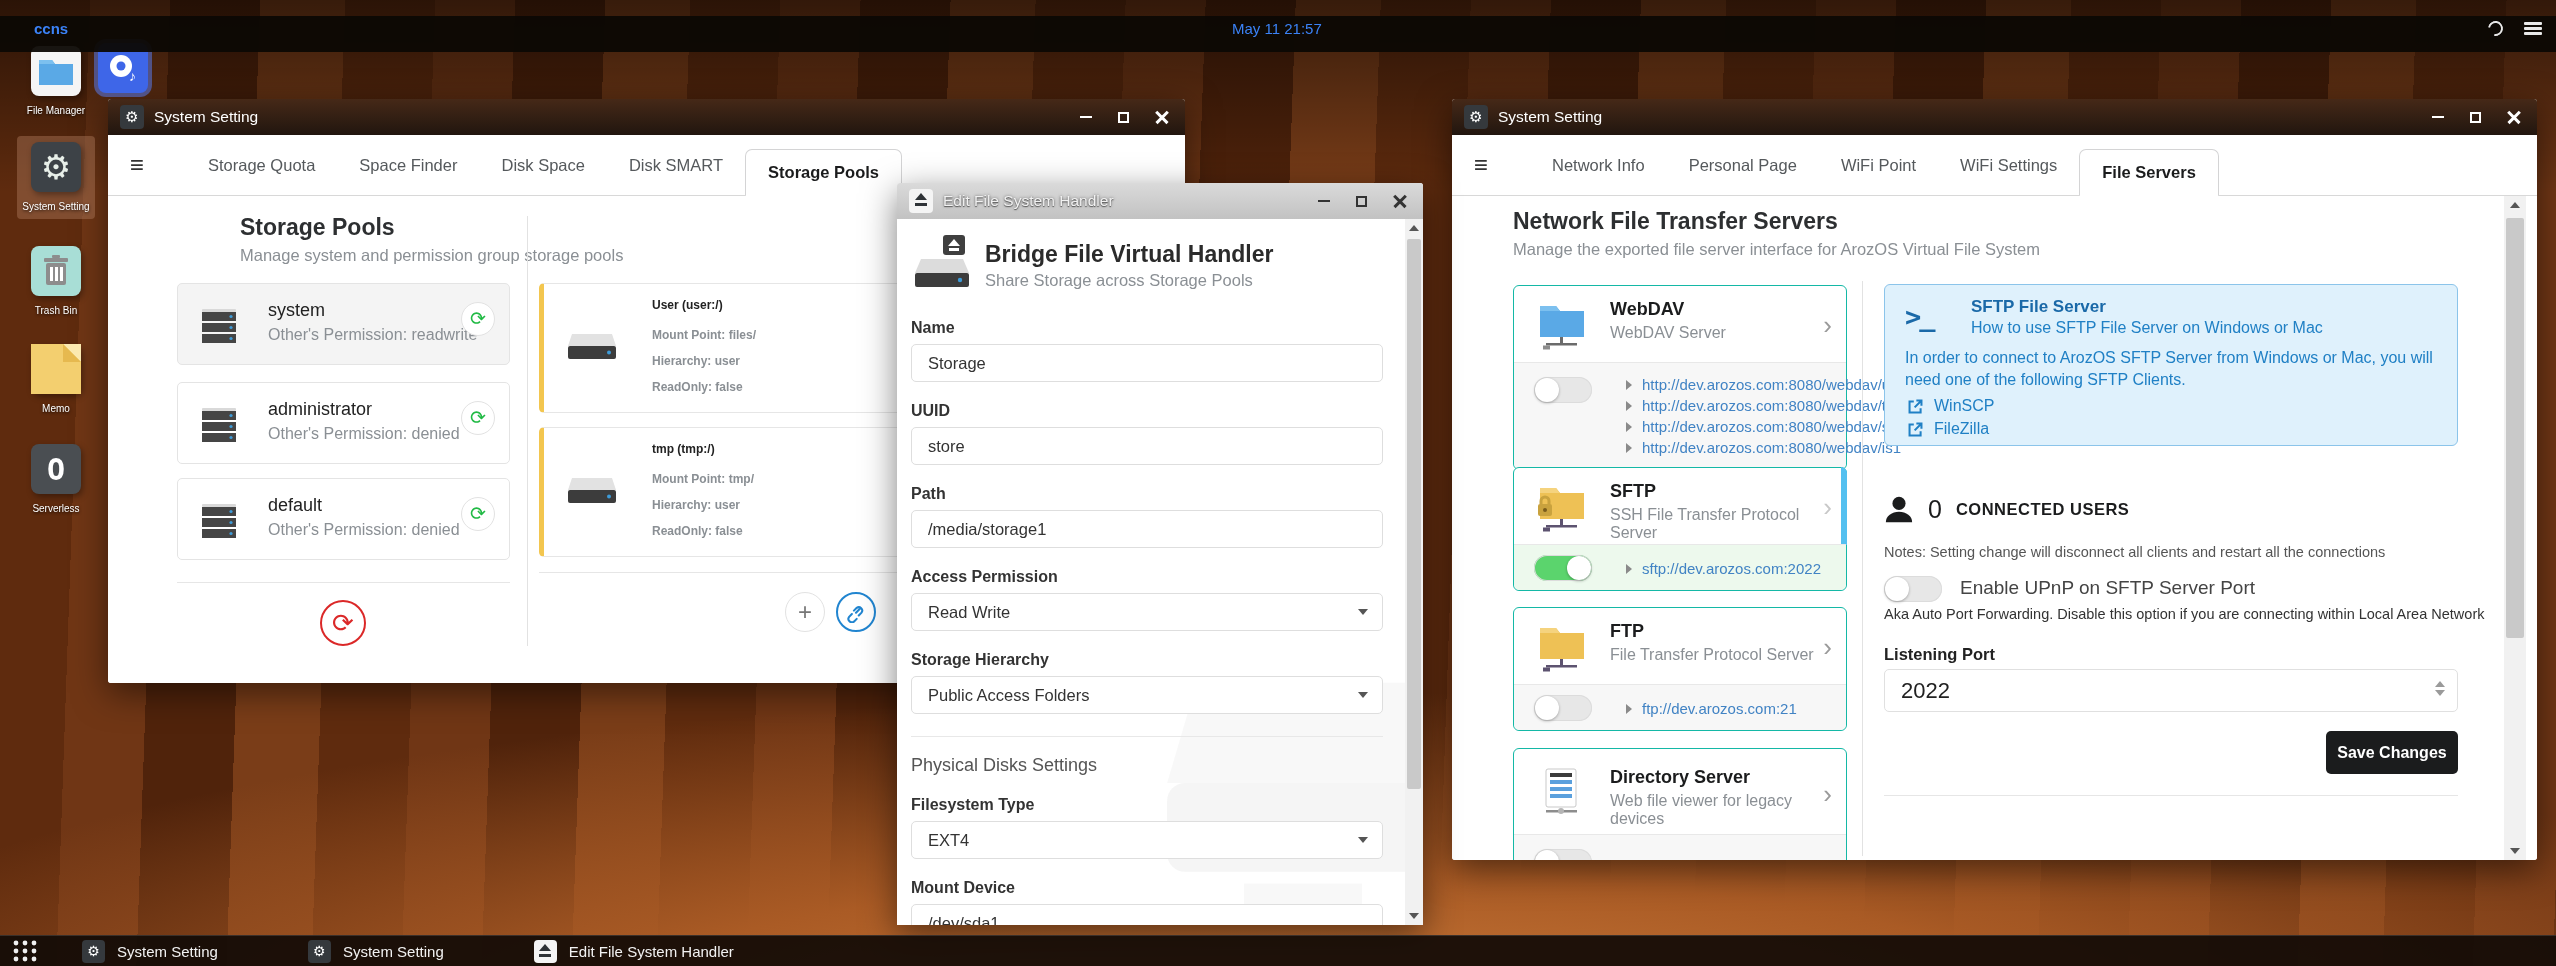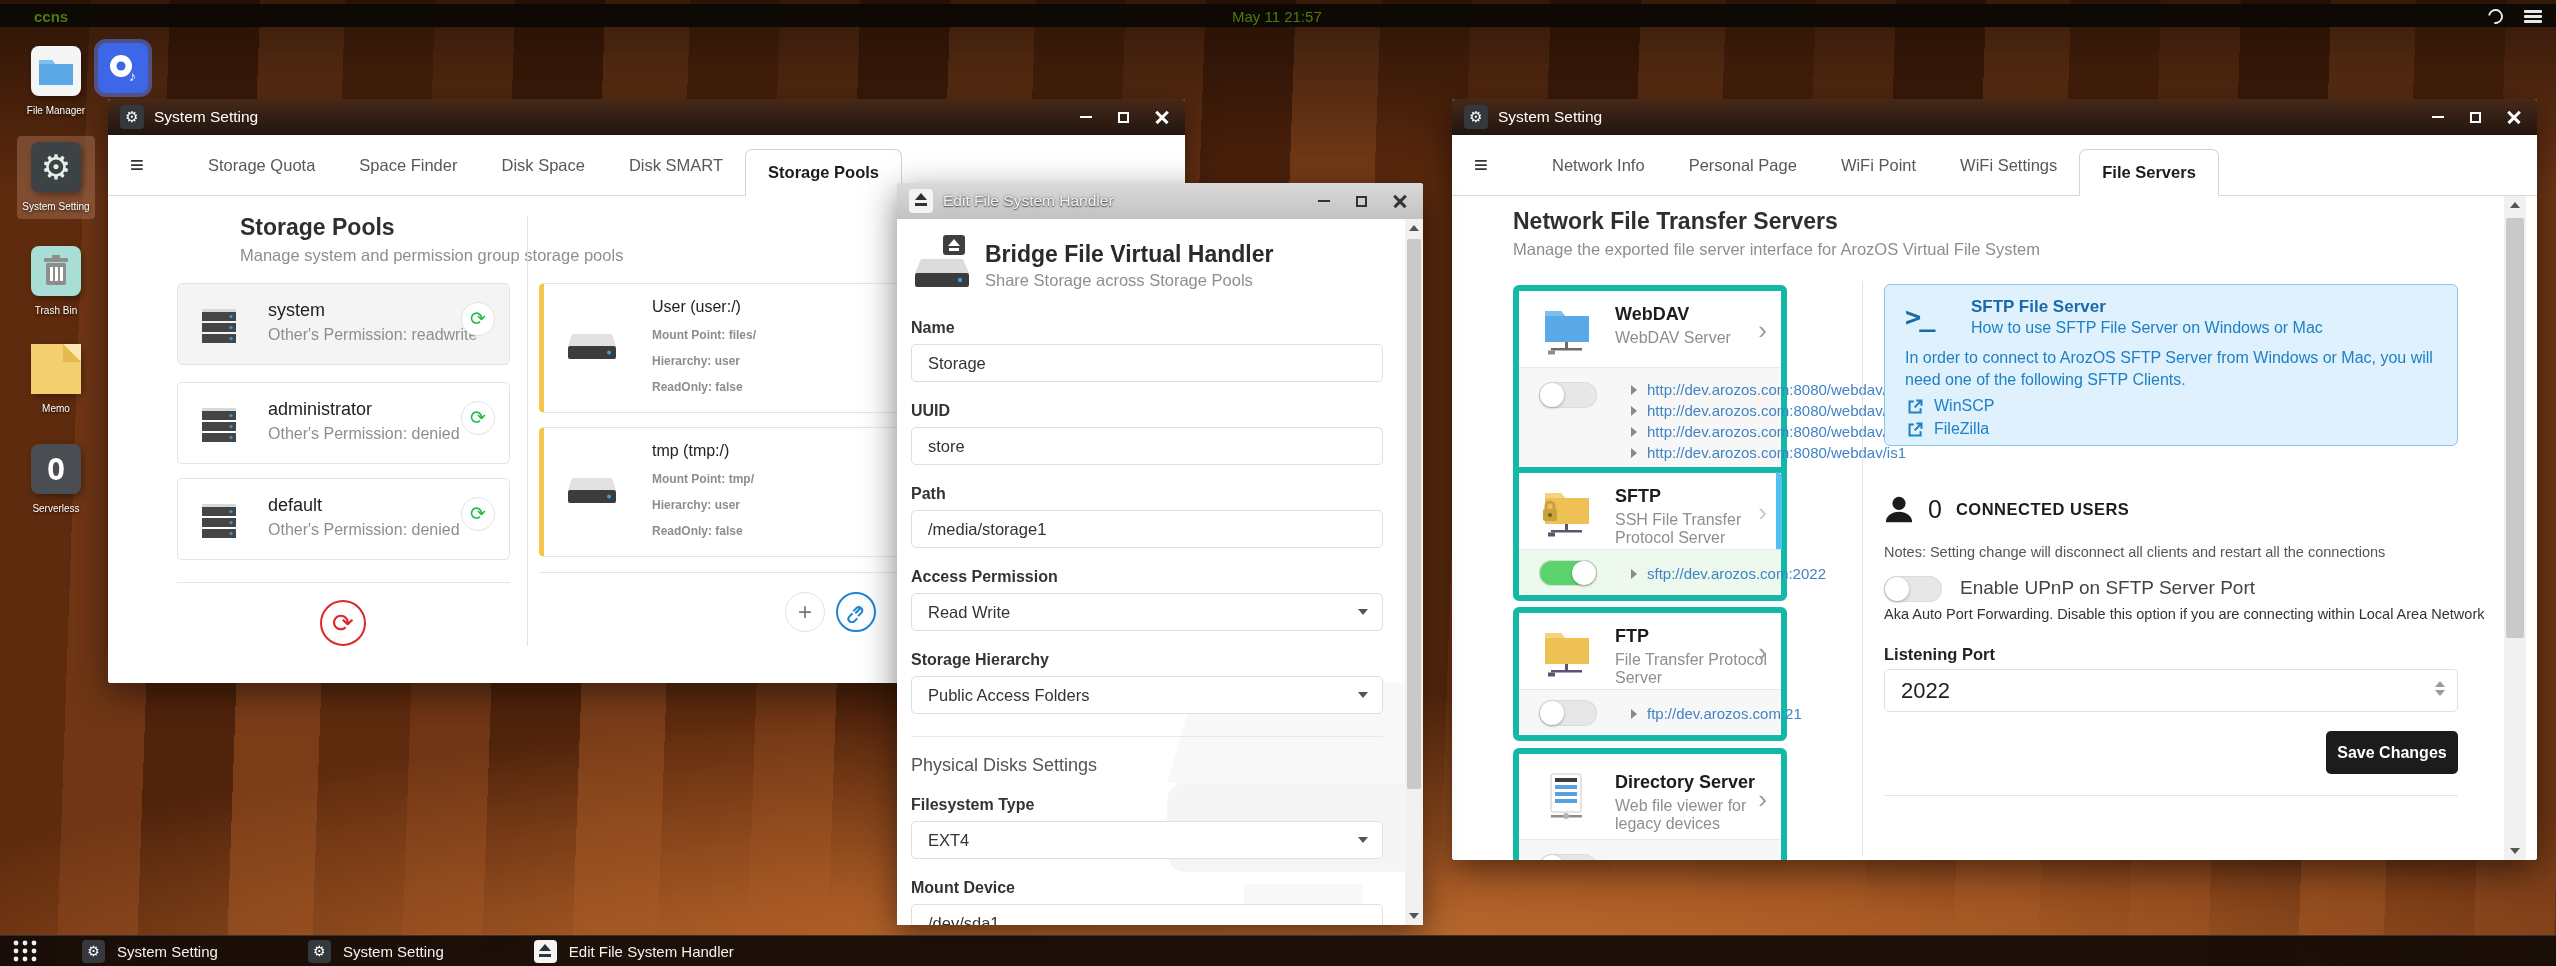--- a/index.html
+++ b/index.html
@@ -6,21 +6,21 @@
   html,body { width:2556px; height:966px; overflow:hidden; }
   body { font-family:"Liberation Sans","DejaVu Sans",sans-serif; }
   .screen { position:relative; width:2556px; height:966px; overflow:hidden;
     background:
       linear-gradient(180deg, rgba(0,0,0,.55), rgba(0,0,0,0) 20%),
       radial-gradient(95% 55% at 52% 108%, #cd7d3c 0%, #aa5b25 32%, rgba(0,0,0,0) 66%),
       repeating-linear-gradient(92deg, #5f2b0e 0 90px, #703615 90px 170px, #50230b 170px 260px, #7a3d18 260px 345px),
       #612d10;
   }
   
-  .topbar { position:absolute; left:0; top:4px; width:2556px; height:23px; background:rgba(12,8,4,.95); color:#4d7c0f; z-index:50; }
+  .topbar { position:absolute; left:0; top:16px; width:2556px; height:36px; background:rgba(12,8,4,.95); color:#3b82f6; z-index:50; }
   .topbar .host { position:absolute; left:34px; top:4px; font-size:15px; font-weight:bold; }
   .topbar .clock { position:absolute; left:1232px; top:4px; font-size:15px; }
   .spinner { position:absolute; left:2488px; top:5px; width:15px; height:15px; border:2.5px solid #e8e8e8; border-left-color:transparent; border-radius:50%; transform:rotate(-35deg); }
   .hamb { position:absolute; left:2524px; top:6px; width:18px; height:14px; }
   .hamb i { display:block; height:2.5px; background:#e8e8e8; margin-bottom:2.5px; border-radius:1px; }
   
   .dicon { position:absolute; width:78px; text-align:center; z-index:1; }
   .dicon .tile { width:50px; height:50px; margin:0 auto; border-radius:8px; position:relative; box-shadow:2px 3px 6px rgba(0,0,0,.35); }
   .dicon .dlabel { margin-top:6px; font-size:10px; color:#fff; text-shadow:0 1px 3px rgba(0,0,0,.85); line-height:17px; }
   .dicon.sel { background:rgba(170,120,90,.45); border-radius:4px; padding:6px 0 4px; }
@@ -62,21 +62,21 @@
   .pool-card .pic { position:absolute; left:20px; top:21px; }
   .pool-card .pname { position:absolute; left:90px; top:16px; font-size:18px; font-weight:normal; color:#222; }
   .pool-card .pperm { position:absolute; left:90px; top:42px; font-size:16px; color:#8a8f94; }
   .roundbtn { position:absolute; border-radius:50%; background:#fff; text-align:center; }
   .sync { right:14px; top:18px; width:34px; height:34px; border:1px solid #e2e2e2; color:#21ba45; font-size:19px; line-height:32px; }
   .vdiv { position:absolute; width:1px; background:#e2e2e2; }
   .hdiv { position:absolute; height:1px; background:#e6e6e6; }
   .refresh-red { width:46px; height:46px; border:2px solid #db2828; color:#db2828; font-size:26px; line-height:42px; }
   .mount-card { position:absolute; left:431px; width:500px; height:130px; border:1px solid #e6e6e6; border-left:5px solid #f3c64f; border-radius:5px; background:#fff; }
   .mount-card .mic { position:absolute; left:22px; top:48px; }
-  .mount-card .mname { position:absolute; left:108px; top:14px; font-size:16px; font-weight:normal; color:#222; }
+  .mount-card .mname { position:absolute; left:108px; top:14px; font-size:12px; font-weight:bold; color:#222; }
   .mount-card .ml { position:absolute; left:108px; font-size:12px; color:#8a8f94;font-weight:bold; }
   .plusbtn { width:40px; height:40px; border:1px solid #e2e2e2; color:#777; font-size:24px; line-height:37px; }
   .linkbtn { width:40px; height:40px; border:2px solid #2185d0; }
   
   .efw-body { position:absolute; left:0; right:0; top:36px; bottom:0; background:#fff; overflow:hidden; }
   .efw-content { position:absolute; left:0; top:0; width:508px; padding:16px 22px 0 14px; z-index:1; }
   .efw-head { position:relative; height:64px; }
   .efw-hicon { position:absolute; left:2px; top:0; width:58px; height:56px; }
   .efw-htitle { position:absolute; left:74px; top:6px; font-size:23px; font-weight:bold; color:#2b2b2b; }
   .efw-hsub { position:absolute; left:74px; top:36px; font-size:16.5px; color:#8a8f94; }
@@ -88,21 +88,21 @@
   .sect-label { font-size:18px; color:#555; margin-top:18px; }
   .watermark { position:absolute; right:-30px; top:440px; z-index:0; opacity:.55; }
   
   .sbar { position:absolute; background:#f1f1f1; }
   .sbar .thumb { position:absolute; left:2px; right:2px; background:#c9c9c9; border-radius:2px; }
   .sbar .arr { position:absolute; left:0; right:0; height:18px; }
   .sbar .arr::after { content:""; position:absolute; left:50%; top:50%; transform:translate(-50%,-50%); border-left:5px solid transparent; border-right:5px solid transparent; }
   .sbar .arr.up::after { border-bottom:6px solid #555; }
   .sbar .arr.down::after { border-top:6px solid #555; }
   
-  .srv-card { position:absolute; left:61px; width:274px; border:6px solid #14b8a6; border-radius:6px; background:#fff; }
+  .srv-card { position:absolute; left:61px; width:334px; border:1px solid #14b8a6; border-radius:6px; background:#fff; }
   .srv-head { position:relative; height:76px; }
   .srv-icon { position:absolute; left:22px; top:14px; }
   .srv-name { position:absolute; left:96px; top:13px; font-size:18px; font-weight:bold; color:#1b1c1d; }
   .srv-desc { position:absolute; left:96px; top:38px; font-size:16px; color:#8a8f94; }
   .srv-chev { position:absolute; right:14px; top:24px; font-size:26px; color:#9a9a9a; }
   .srv-foot { position:relative; border-top:1px solid #e8e8e8; background:#f7f7f7; border-radius:0 0 6px 6px; padding:10px 0 10px 112px; min-height:46px; }
   .srv-foot.green { background:#edf9ed; }
   .toggle { position:absolute; left:20px; top:50%; transform:translateY(-50%); width:58px; height:26px; border-radius:13px; background:#e7e7e7; box-shadow:inset 0 0 0 1px #dcdcdc; }
   .toggle .knob { position:absolute; left:1px; top:1px; width:24px; height:24px; border-radius:50%; background:#fff; box-shadow:0 1px 3px rgba(0,0,0,.3); }
   .toggle.on { background:#5bd46d; }

